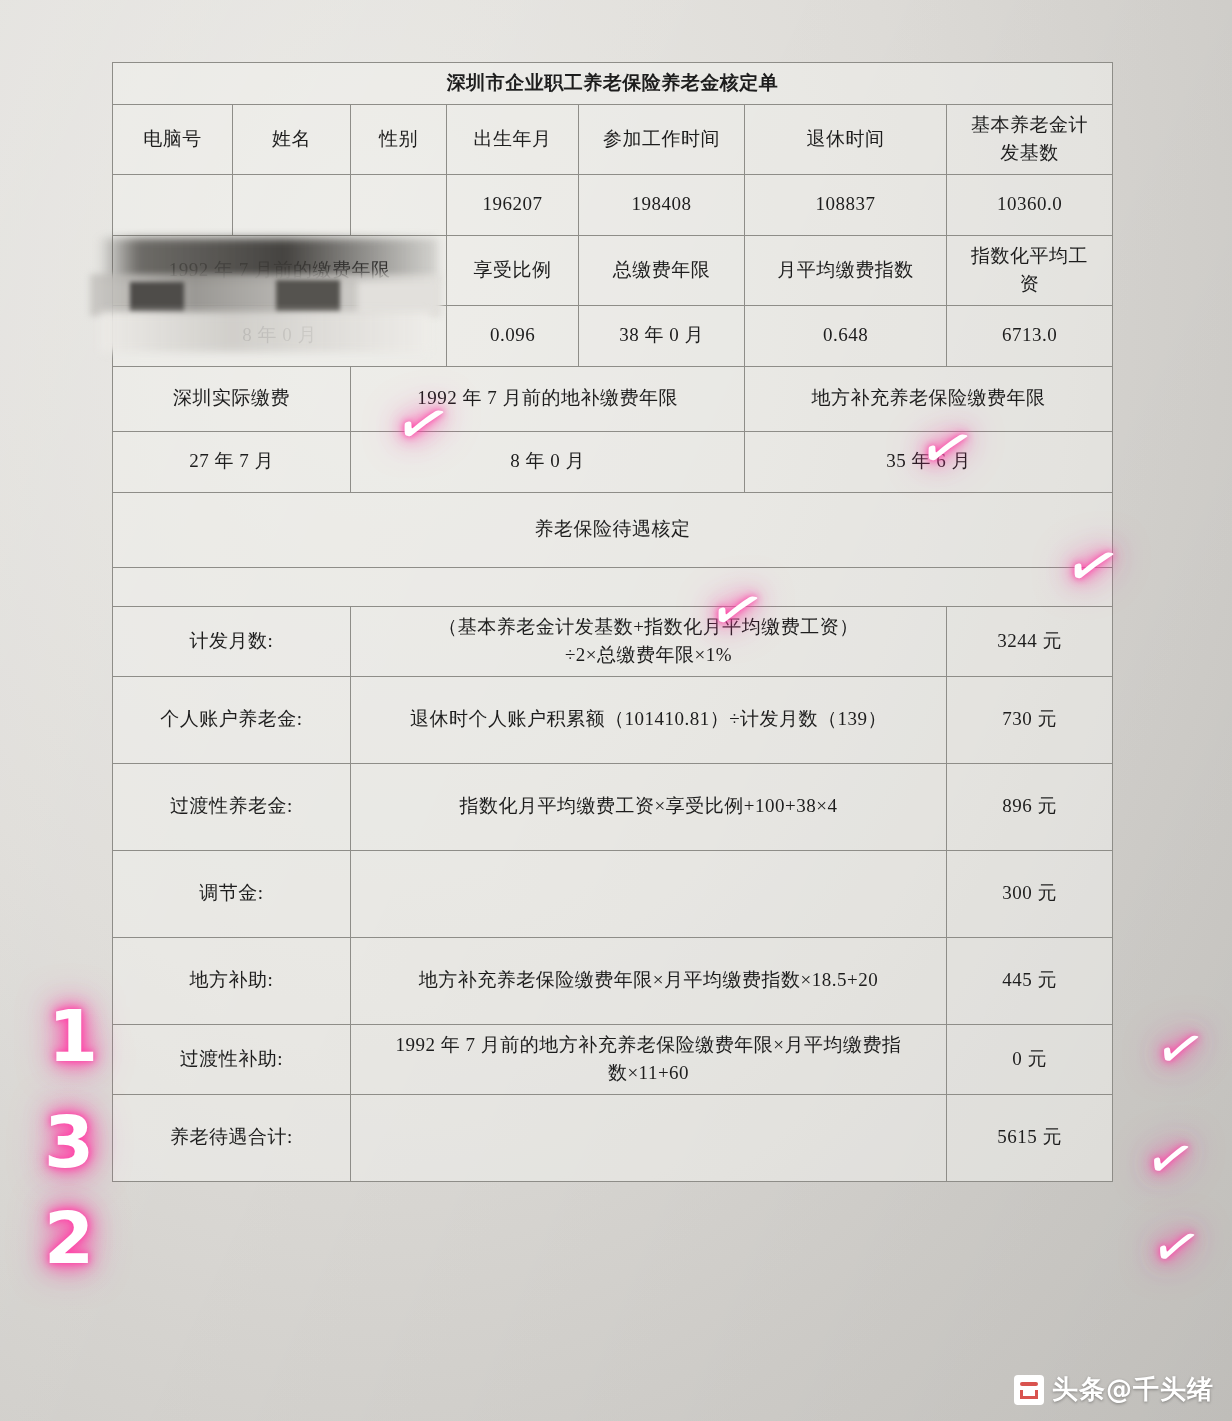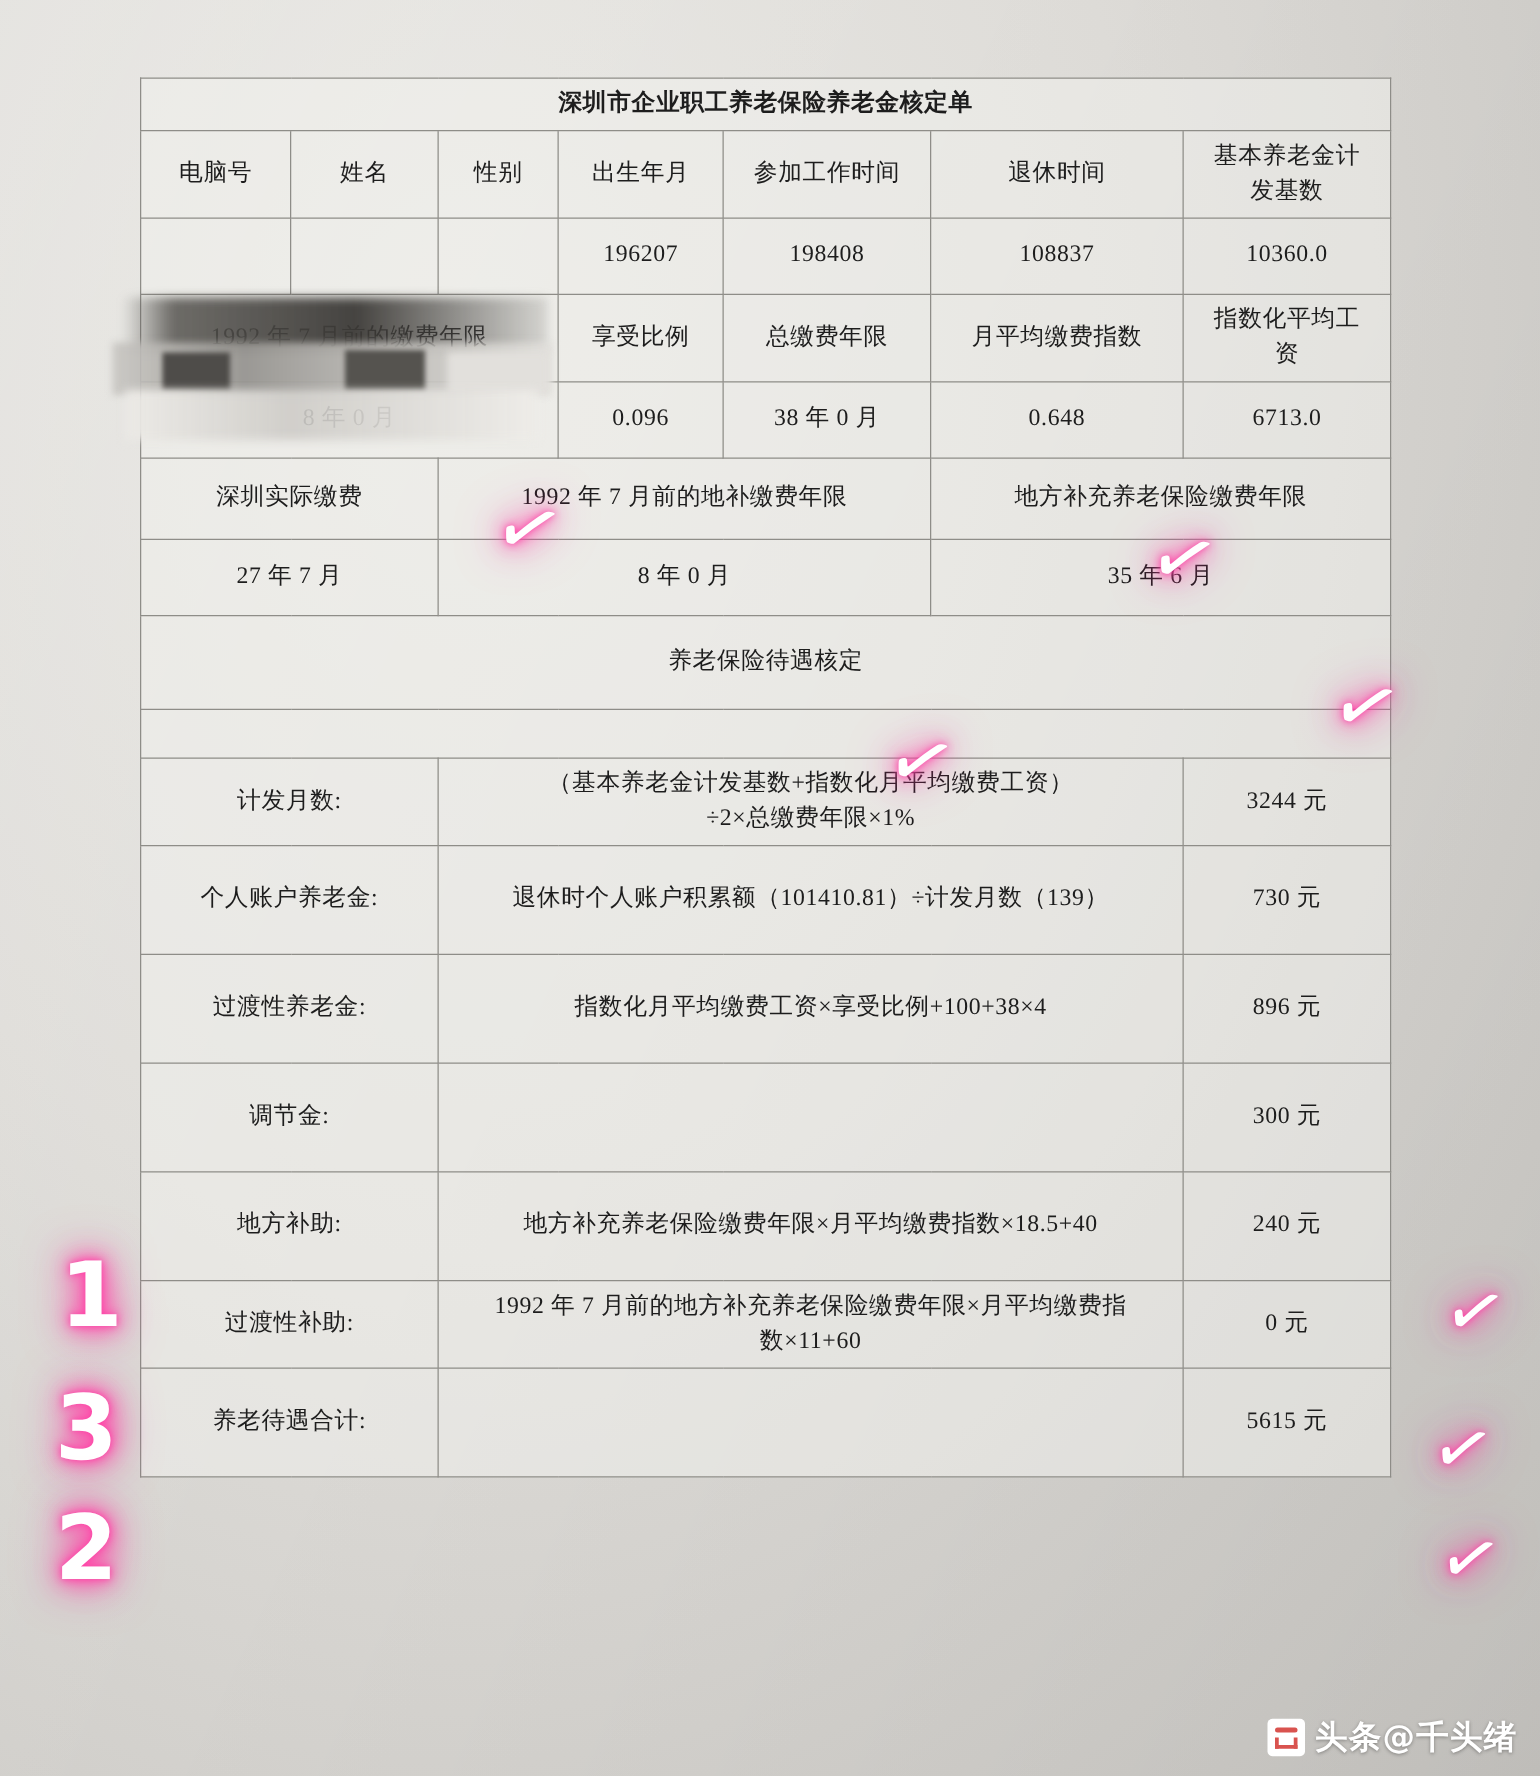--- a/index.html
+++ b/index.html
@@ -301,22 +301,22 @@
     </tr>
 
     <tr>
       <td class="label-left" colspan="2">调节金:</td>
       <td class="formula tall" colspan="4"></td>
       <td class="amount">300 元</td>
     </tr>
 
     <tr>
       <td class="label-left" colspan="2">地方补助:</td>
-      <td class="formula tall" colspan="4">地方补充养老保险缴费年限×月平均缴费指数×18.5+40</td>
-      <td class="amount">240 元</td>
+      <td class="formula tall" colspan="4">地方补充养老保险缴费年限×月平均缴费指数×18.5+20</td>
+      <td class="amount">445 元</td>
     </tr>
 
     <tr>
       <td class="label-left" colspan="2">过渡性补助:</td>
       <td class="formula" colspan="4">
         <div>1992 年 7 月前的地方补充养老保险缴费年限×月平均缴费指</div>
         <div>数×11+60</div>
       </td>
       <td class="amount">0 元</td>
     </tr>

